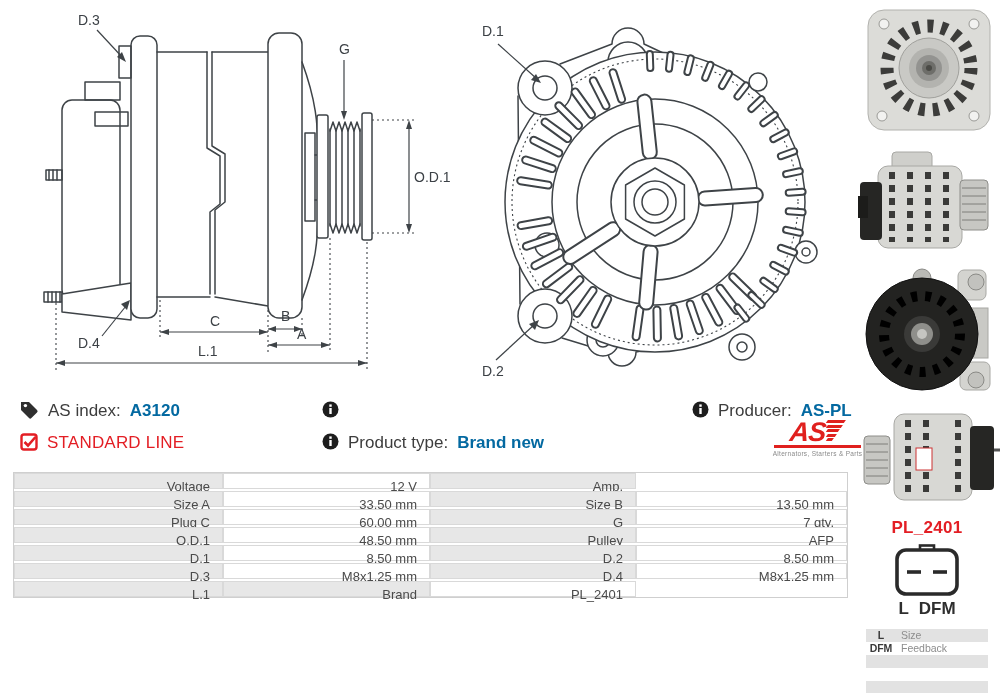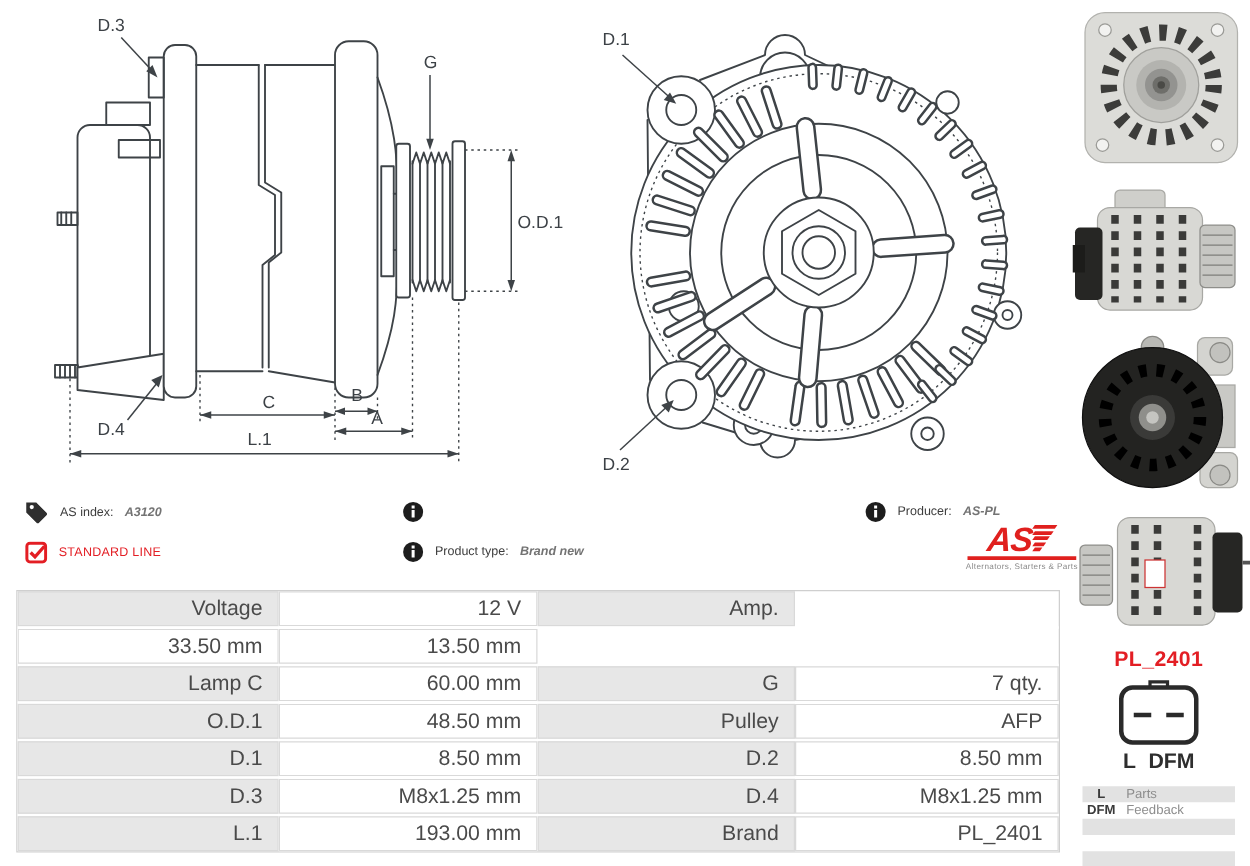--- a/index.html
+++ b/index.html
@@ -12,38 +12,38 @@
   
   #side-drawing{left:0;top:0;}
   #front-drawing{left:440px;top:0;}
   .lineart{stroke:#3e4347;fill:none;stroke-width:1.5;stroke-linejoin:round;stroke-linecap:round;}
   .dim{stroke:#3e4347;fill:none;stroke-width:1.2;}
   .dot{stroke:#3e4347;fill:none;stroke-width:1.1;stroke-dasharray:2 3;}
   .arrow{fill:#3e4347;stroke:none;}
   .dimtext{fill:#3c4146;font-size:14px;font-family:"Liberation Sans",sans-serif;}
   .whitefill{fill:#fff;}
   
-  .info-line{position:absolute;display:flex;align-items:center;gap:9px;font-size:10px;color:#3d3d3d;white-space:nowrap;}
-  .info-line b{color:#737373;font-style:italic;}
+  .info-line{position:absolute;display:flex;align-items:flex-start;gap:9px;font-size:17px;color:#3d3d3d;white-space:nowrap;}
+  .info-line b{color:#0369a1;}
   .red{color:#e31e24;}
   .standard{font-weight:normal;letter-spacing:.2px;}
   .icon16 svg{display:block;}
   
   #as-logo{left:770px;top:420px;width:95px;text-align:center;}
   .logo-row{display:flex;align-items:flex-end;justify-content:center;gap:2px;}
   .logo-as{font-style:italic;font-weight:bold;font-size:27px;line-height:24px;color:#e0201e;transform:skewX(-6deg);letter-spacing:-1px;}
   .logo-stripes{display:flex;flex-direction:column;gap:2px;align-items:flex-start;padding-bottom:3px;}
   .logo-stripes i{display:block;height:2.6px;background:#e0201e;transform:skewX(-35deg);}
   .logo-underline{height:3px;background:#e0201e;margin:1px 4px 2px 4px;}
   .logo-tag{font-size:6.5px;color:#8a8a8a;letter-spacing:.3px;}
   
   #spec-table{left:13px;top:472px;width:833px;border:1px solid #cfcfcf;background:#fff;}
   .spec-row{display:grid;grid-template-columns:209px 207px 206px 211px;column-gap:0;}
   .spec-row + .spec-row{border-top:2px solid #fff;}
-  .cell{height:28px;line-height:28px;font-size:17px;text-align:right;padding-right:13px;box-sizing:border-box;
+  .cell{height:16px;line-height:28px;font-size:13px;text-align:right;padding-right:13px;box-sizing:border-box;
         box-shadow:inset 0 0 0 1px #d9d9d9;background:#fff;color:#4a4a4a;}
   .cell.label{background:#e7e7e7;}
   
   #photo-strip{left:858px;top:0;width:142px;}
   .photo{position:absolute;left:0;}
   
   #plug-panel{left:861px;top:518px;width:132px;display:flex;flex-direction:column;align-items:center;}
   .plug-title{color:#e31e24;font-weight:bold;font-size:17px;letter-spacing:.3px;}
   .plug-pins{font-weight:bold;font-size:17px;color:#2e2e2e;display:flex;gap:10px;margin-top:3px;}
   #plug-legend{margin-top:10px;width:122px;}
@@ -384,25 +384,27 @@
   <div class="logo-tag">Alternators, Starters &amp; Parts</div>
 </div>
 
 <div id="spec-table" class="abs">
     <div class="spec-row">
       <div class="cell label">Voltage</div>
       <div class="cell value">12 V</div>
       <div class="cell label">Amp.</div>
     </div>
     <div class="spec-row">
+      <div class="cell label">Size A</div>
       <div class="cell value">33.50 mm</div>
+      <div class="cell label">Size B</div>
       <div class="cell value">13.50 mm</div>
     </div>
     <div class="spec-row">
-      <div class="cell label">Lamp C</div>
+      <div class="cell label">Plug C</div>
       <div class="cell value">60.00 mm</div>
       <div class="cell label">G</div>
       <div class="cell value">7 qty.</div>
     </div>
     <div class="spec-row">
       <div class="cell label">O.D.1</div>
       <div class="cell value">48.50 mm</div>
       <div class="cell label">Pulley</div>
       <div class="cell value">AFP</div>
     </div>
@@ -413,42 +415,41 @@
       <div class="cell value">8.50 mm</div>
     </div>
     <div class="spec-row">
       <div class="cell label">D.3</div>
       <div class="cell value">M8x1.25 mm</div>
       <div class="cell label">D.4</div>
       <div class="cell value">M8x1.25 mm</div>
     </div>
     <div class="spec-row">
       <div class="cell label">L.1</div>
-      <div class="cell value">193.00 mm</div>
       <div class="cell label">Brand</div>
       <div class="cell value">PL_2401</div>
     </div>
   </div>
 
 <div id="plug-panel" class="abs">
   <div class="plug-title">PL_2401</div>
   <svg width="66" height="52" viewBox="0 0 66 52" style="margin-top:6px">
     <rect x="26" y="1.5" width="14" height="9" fill="#fff" stroke="#2a2a2a" stroke-width="2.6"></rect>
     <rect x="3" y="6" width="60" height="44" rx="9" fill="#fff" stroke="#2a2a2a" stroke-width="3.6"></rect>
     <line x1="13" y1="28" x2="27" y2="28" stroke="#2a2a2a" stroke-width="3.6"></line>
     <line x1="39" y1="28" x2="53" y2="28" stroke="#2a2a2a" stroke-width="3.6"></line>
   </svg>
   <div class="plug-pins">
       <span>L</span>
       <span>DFM</span>
     </div>
   <div id="plug-legend">
       <div class="leg-row">
         <div class="leg-abbr leg-gray">L</div>
-        <div class="leg-desc leg-gray">Parts</div>
+        <div class="leg-desc leg-gray">Size</div>
       </div>
       <div class="leg-row">
         <div class="leg-abbr leg-white">DFM</div>
         <div class="leg-desc leg-white">Feedback</div>
       </div>
       <div class="leg-row">
         <div class="leg-abbr leg-gray"></div>
         <div class="leg-desc leg-gray"></div>
       </div>
       <div class="leg-row">

